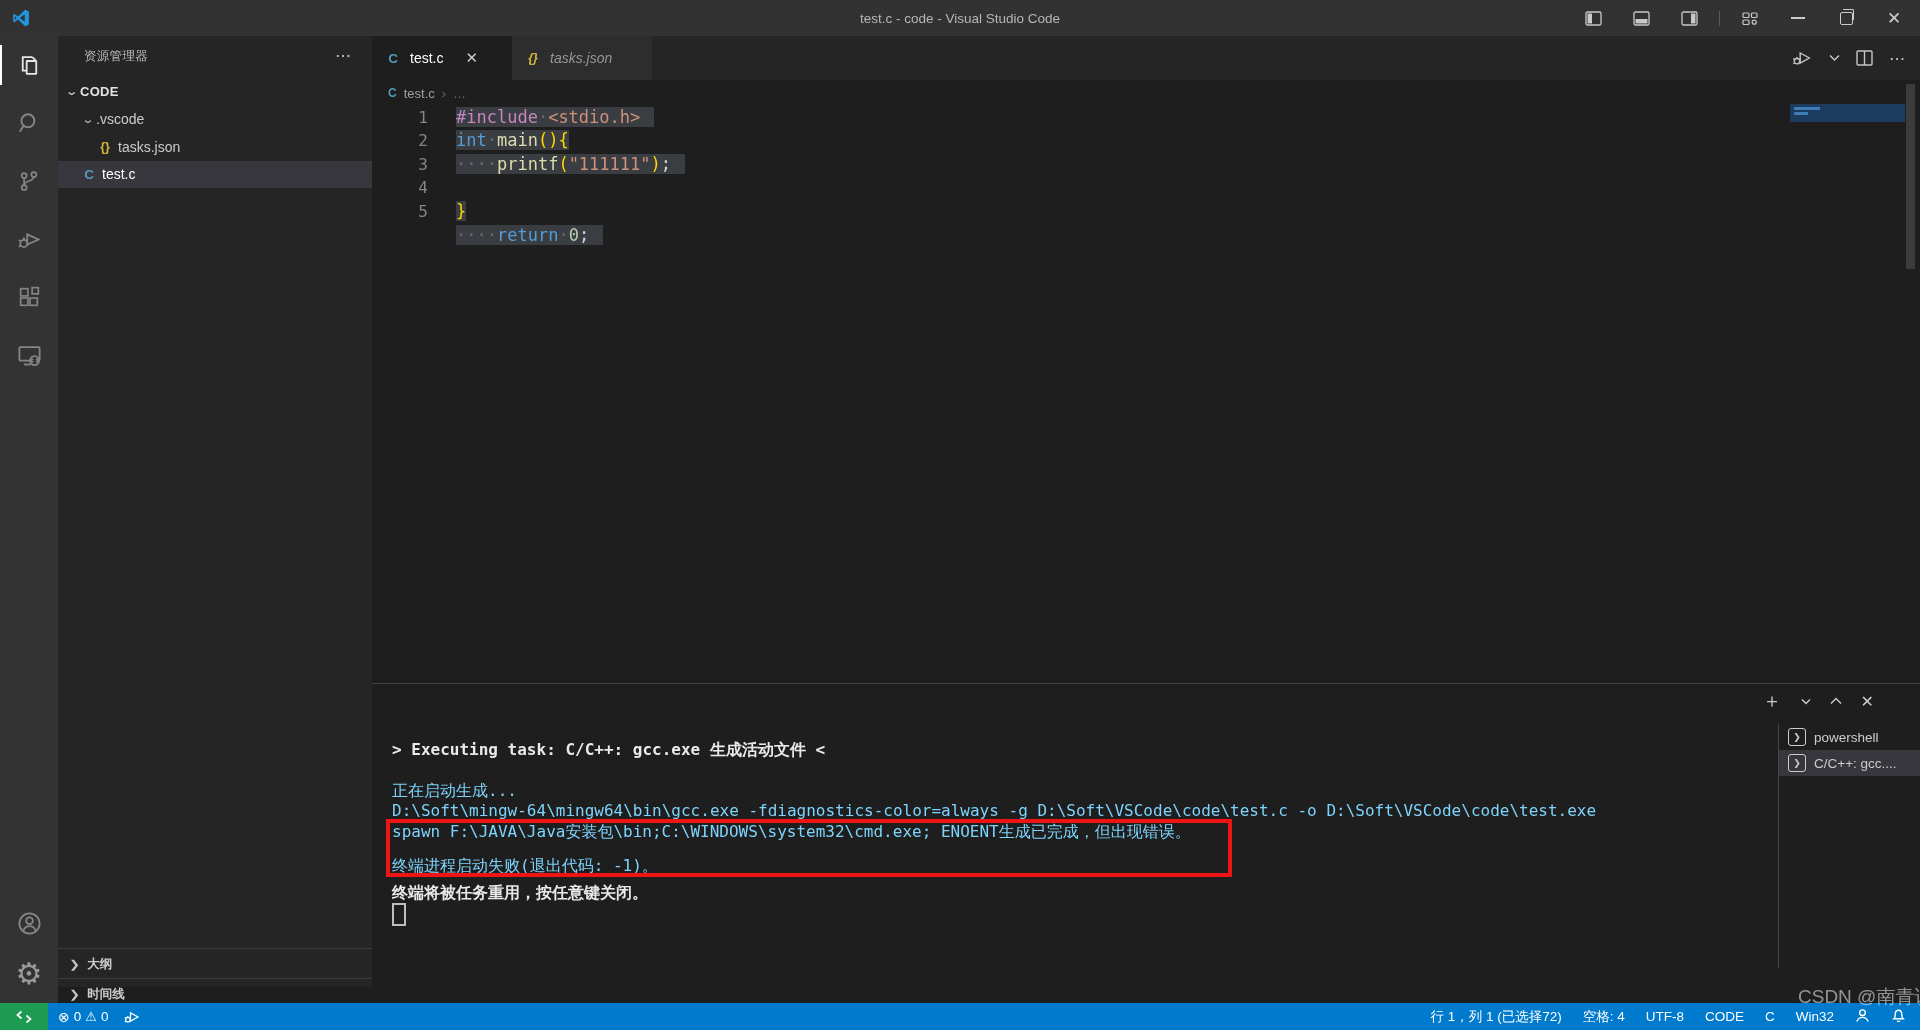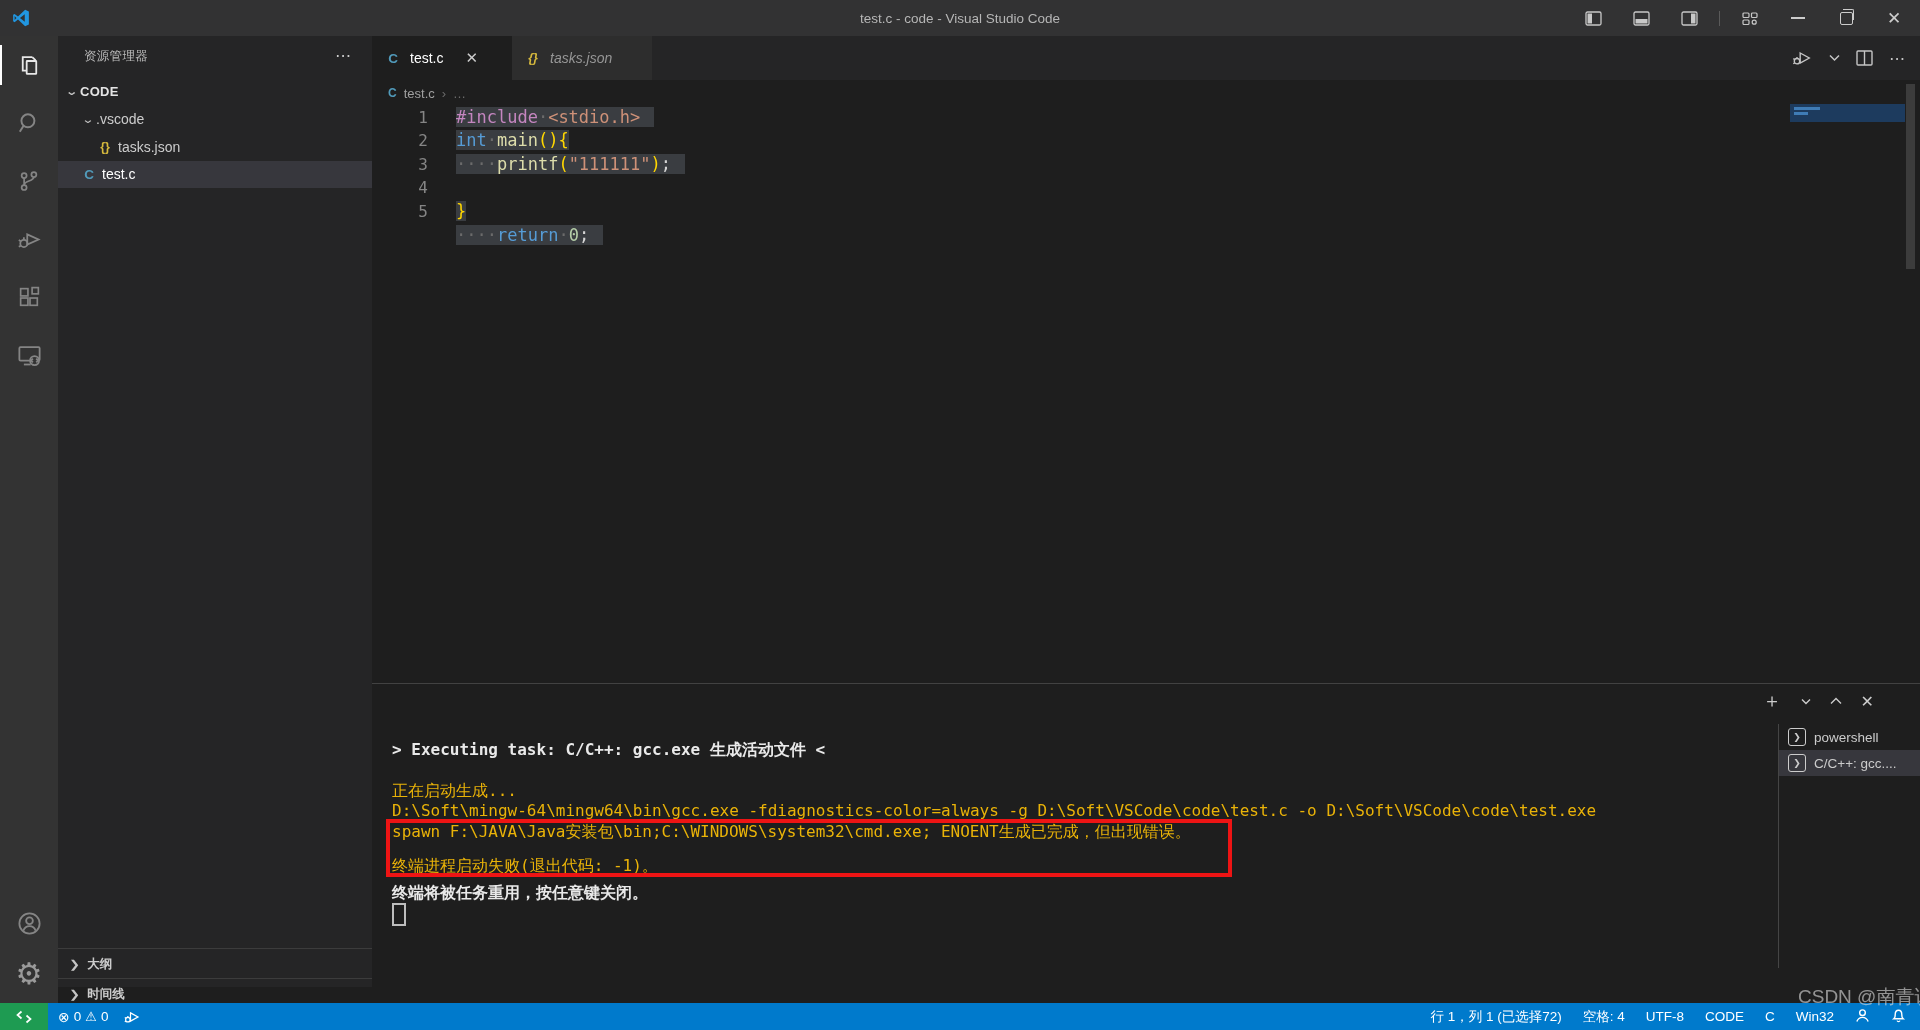--- a/index.html
+++ b/index.html
@@ -66,21 +66,21 @@
   .minimap-sel i{position:absolute;height:2.5px;background:#3f7cb6}
   .vscrollbar{position:absolute;right:5px;top:48px;width:9px;height:185px;background:rgba(121,121,121,.33)}
 
   
   .panel{position:absolute;left:372px;right:0;top:683px;bottom:27px;background:#1e1e1e;border-top:1px solid #424242}
   .panel-tabs{height:34px;display:flex;align-items:center;padding-left:28px;gap:34px;font-size:13.5px;color:#969696}
   .ptab{height:34px;display:flex;align-items:center;cursor:default}
   .ptab.active{color:#e7e7e7;box-shadow:inset 0 -1.6px 0 #e7e7e7}
   .panel-actions{position:absolute;right:46px;top:0;height:34px;display:flex;align-items:center;gap:19px;color:#cccccc}
   .pa{display:flex;align-items:center;justify-content:center}
-  .tline{position:absolute;left:20px;height:21px;line-height:21px;font-size:16px;color:#eab308;white-space:pre;z-index:2}
+  .tline{position:absolute;left:20px;height:21px;line-height:21px;font-size:16px;color:#7dd3fc;white-space:pre;z-index:2}
   .tline.bold{font-weight:bold;color:#e9e9e9}
   .errbox{position:absolute;left:14px;top:135px;width:838px;height:50px;border:4px solid #ee1414;z-index:3}
   .termcursor{position:absolute;left:20px;top:219px;width:10px;height:19px;border:2px solid #bdbdbd}
   .termlist{position:absolute;right:0;top:40px;width:141px;bottom:35px;border-left:1px solid #454545}
   .lrow{height:26px;display:flex;align-items:center;gap:8px;padding-left:9px;font-size:13.5px;color:#cccccc;white-space:nowrap;overflow:hidden}
   .lrow.sel{background:#37373D}
   .licon{width:16px;height:16px;border:1.2px solid #cccccc;border-radius:3px;display:flex;align-items:center;justify-content:center;font-size:9px;flex:none}
 
   
   .statusbar{position:absolute;left:0;right:0;bottom:0;height:27px;background:#007ACC;display:flex;align-items:center;color:#ffffff;font-size:13.5px;z-index:15}

